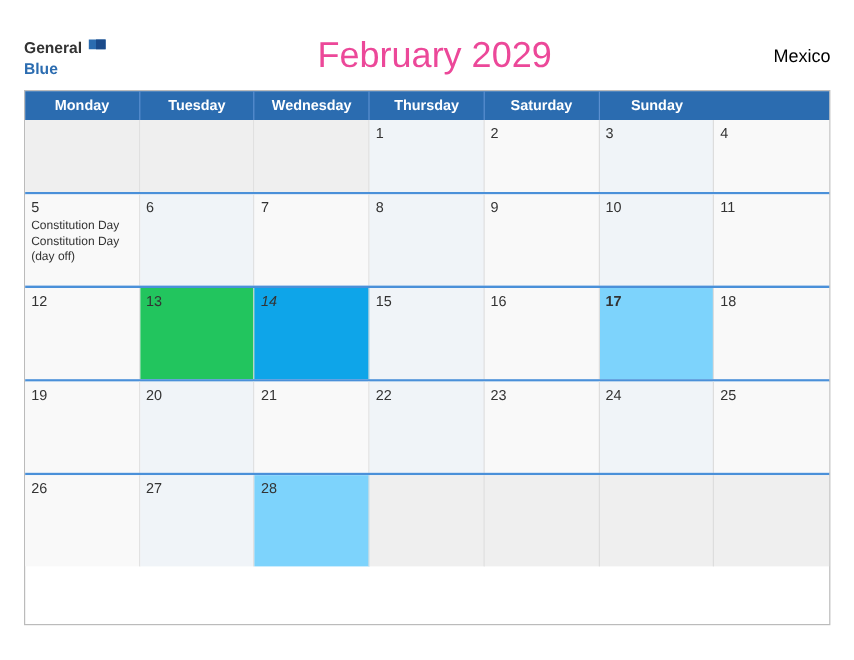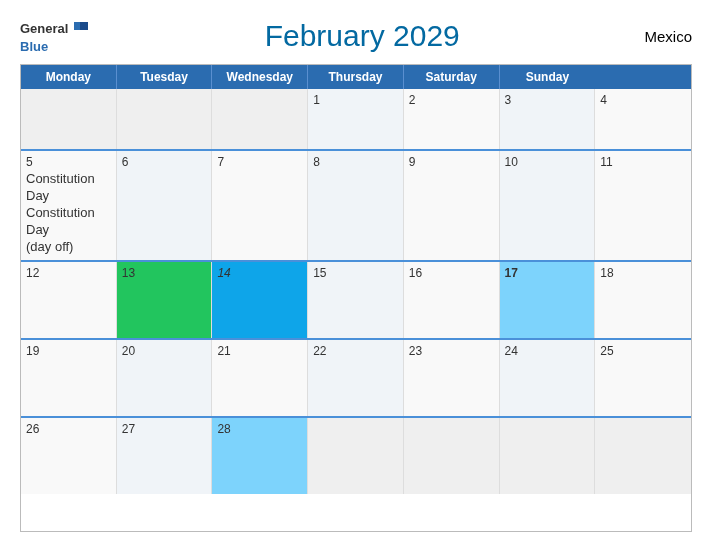--- a/index.html
+++ b/index.html
@@ -6,21 +6,21 @@
     body {
       width: 712px;
       height: 550px;
       font-family: Arial, sans-serif;
       background: #fff;
       overflow: hidden;
     }
     .page {
       width: 712px;
       height: 550px;
-      padding: 18px 20px;
+      padding: 29px 20px;
       display: flex;
       flex-direction: column;
     }
     
     .header {
       display: flex;
       align-items: center;
       justify-content: space-between;
       margin-bottom: 10px;
     }
@@ -42,21 +42,21 @@
       line-height: 1.1;
     }
     .logo-flag {
       width: 22px;
       height: 22px;
       margin-left: 2px;
     }
     .title {
       font-size: 30px;
       font-weight: normal;
-      color: #0369a1;
+      color: #ec4899;
       text-align: center;
       flex: 1;
     }
     .country {
       font-size: 15px;
       color: #000000;
       text-align: right;
       min-width: 60px;
     }
     
@@ -115,21 +115,21 @@
     .cal-cell.empty {
       background: #f2f2f2;
     }
     .day-num {
       font-size: 12px;
       color: #333;
       display: block;
       margin-bottom: 2px;
     }
     .event-text {
-      font-size: 13px;
+      font-size: 10px;
       color: #333;
       line-height: 1.3;
     }
     
     .cal-week.last-week .cal-cell {
       min-height: 60px;
     }
   </style>
 </head>
 <body>

